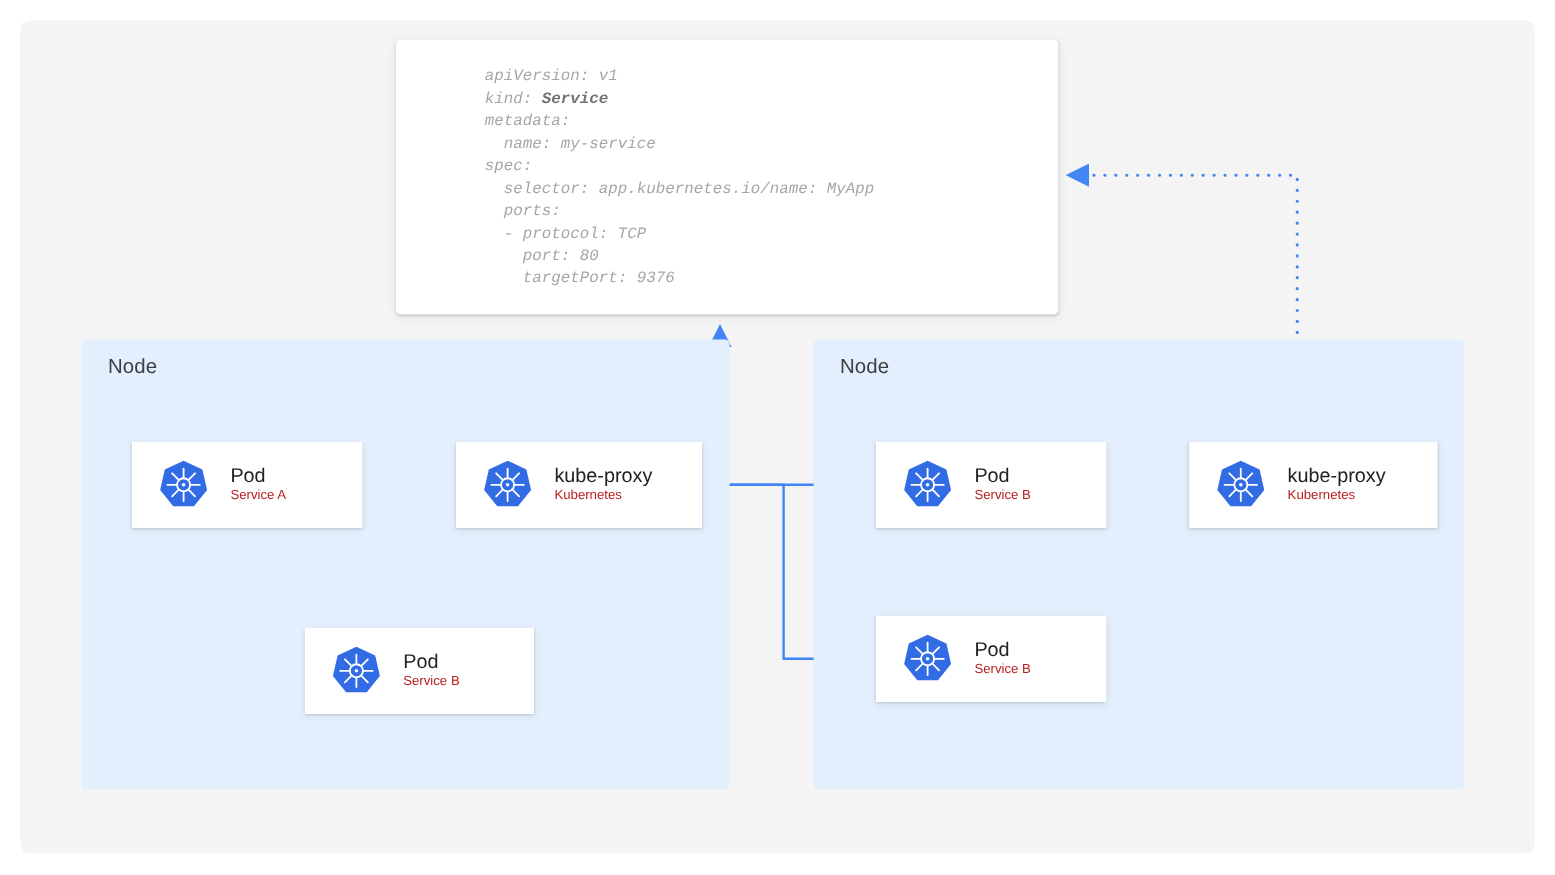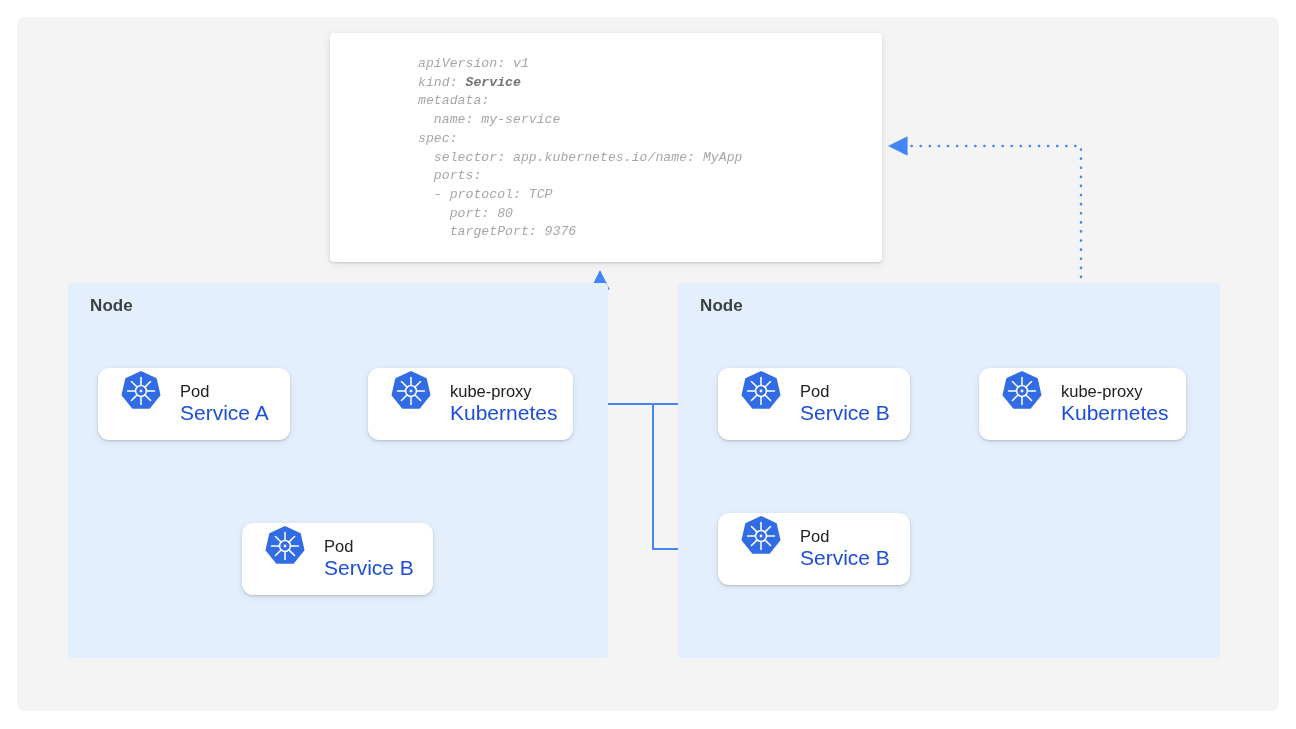--- a/index.html
+++ b/index.html
@@ -51,31 +51,32 @@
   #node-right { left: 678px; top: 283px; width: 542px; height: 375px; }
 
   .node-label {
     position: absolute;
     left: 22px;
     top: 13px;
     font-size: 17px;
     color: #3c4043;
     letter-spacing: 0.1px;
     white-space: nowrap;
-    font-weight: bold;
   }
 
   
   .card {
     position: absolute;
     background: #ffffff;
-    border-radius: 11px;
+    border-radius: 0;
     box-shadow: 0 1px 2px rgba(60,64,67,0.22), 0 2px 6px rgba(60,64,67,0.10);
     display: flex;
+    align-items: center;
     box-sizing: border-box;
+    margin-left: 12px;
   }
   .card-icon {
     flex: 0 0 auto;
     width: 46px;
     height: 46px;
     margin-left: 20px;
     margin-right: 16px;
   }
   .card-icon svg { display: block; width: 46px; height: 46px; }
   .card-text {
@@ -83,22 +84,22 @@
     flex-direction: column;
     justify-content: center;
     line-height: 1.18;
   }
   .card-title {
     font-size: 16.5px;
     color: #202124;
     white-space: nowrap;
   }
   .card-sub {
-    font-size: 21px;
-    color: #1d4ed8;
+    font-size: 11px;
+    color: #b91c1c;
     white-space: nowrap;
   }
 
   
   #card-pod-a        { left: 98px;  top: 368px; width: 192px; height: 72px; }
   #card-kube-left    { left: 368px; top: 368px; width: 205px; height: 72px; }
   #card-pod-b-left   { left: 242px; top: 523px; width: 191px; height: 72px; }
   #card-pod-b-r1     { left: 718px; top: 368px; width: 192px; height: 72px; }
   #card-pod-b-r2     { left: 718px; top: 513px; width: 192px; height: 72px; }
   #card-kube-right   { left: 979px; top: 368px; width: 207px; height: 72px; }
@@ -110,21 +111,21 @@
     top: 33px;
     width: 552px;
     height: 229px;
     background: #ffffff;
     border-radius: 4px;
     box-shadow: 0 1px 2px rgba(60,64,67,0.20), 0 2px 8px rgba(60,64,67,0.10);
     box-sizing: border-box;
   }
   #yaml-code {
     position: absolute;
-    left: 88px;
+    left: 74px;
     top: 22px;
     margin: 0;
     font-family: "Liberation Mono", "DejaVu Sans Mono", monospace;
     font-style: italic;
     font-size: 13.2px;
     line-height: 18.7px;
     color: #a3a6aa;
     white-space: pre;
   }
   #yaml-code b {

